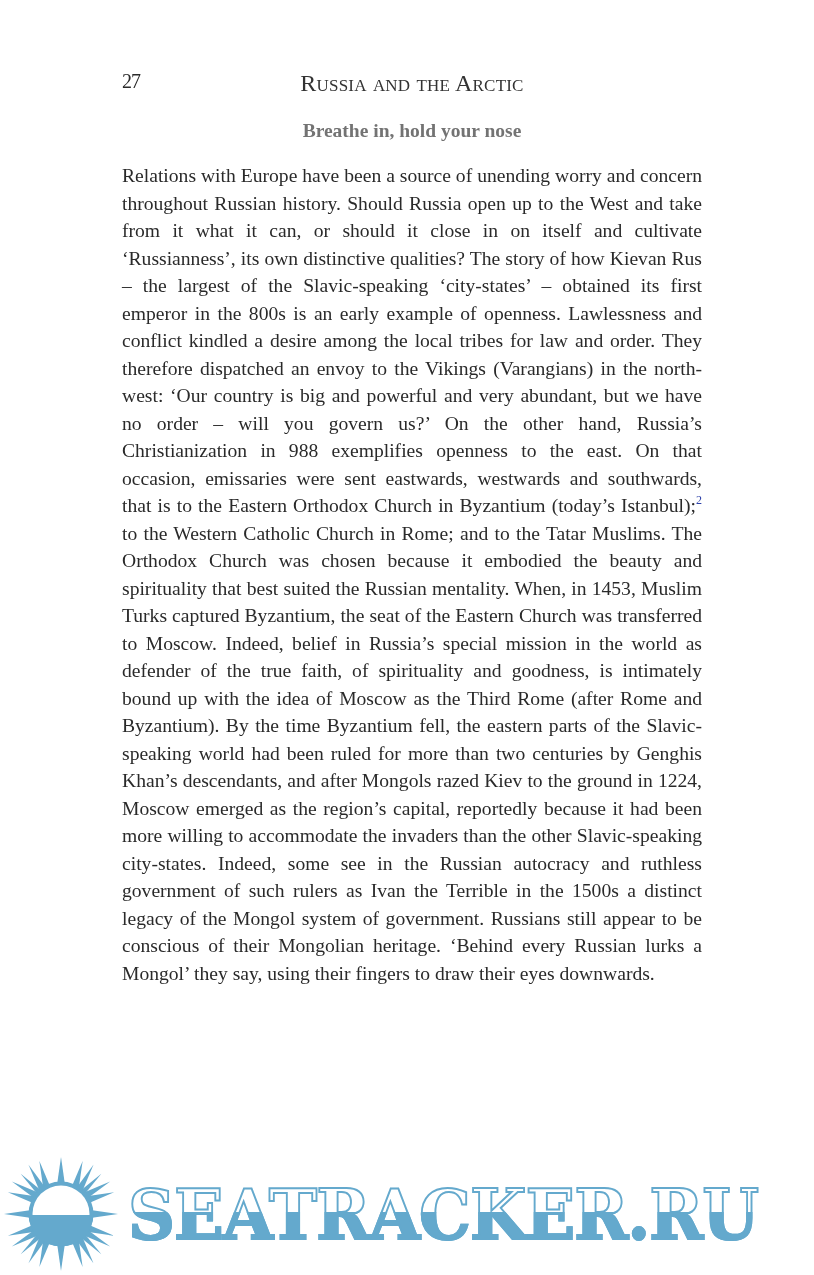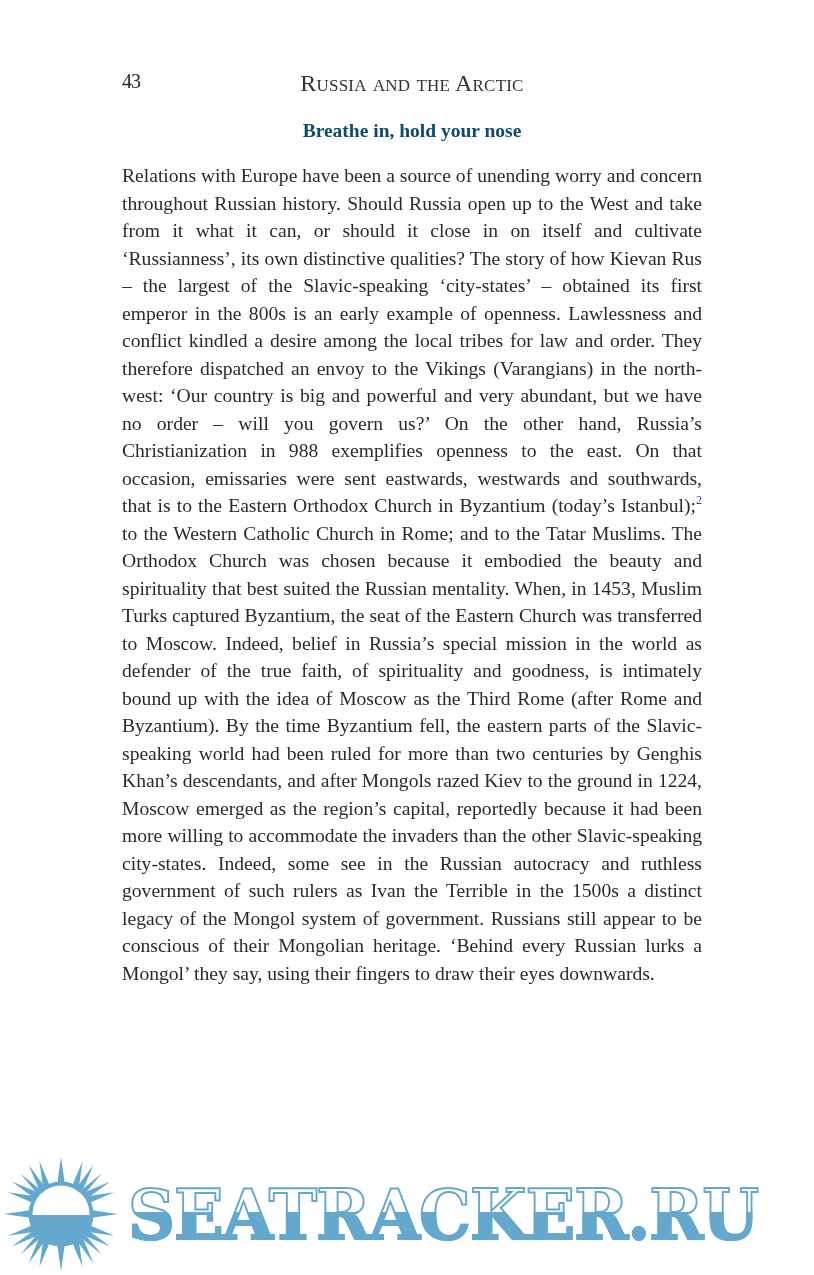--- a/index.html
+++ b/index.html
@@ -41,21 +41,21 @@
       color: #333;
     }
     .section-heading {
       position: absolute;
       top: 120px;
       left: 122px;
       width: 580px;
       text-align: center;
       font-size: 19.5px;
       font-weight: bold;
-      color: #0c4a6e;
+      color: #737373;
     }
     .body-text {
       position: absolute;
       top: 162px;
       left: 122px;
       width: 580px;
       font-size: 19.6px;
       line-height: 27.5px;
       text-align: justify;
       hyphens: none;
@@ -103,21 +103,21 @@
       -webkit-text-stroke: 2px #64a9cd;
       white-space: nowrap;
       transform: scaleX(0.93);
       transform-origin: left center;
     }
   </style>
 </head>
 <body>
 
 <div class="running-head">
-  <span class="page-number">43</span>
+  <span class="page-number">27</span>
   <span class="running-title">Russia and the Arctic</span>
 </div>
 
 <div class="section-heading">Breathe in, hold your nose</div>
 
 <div class="body-text">
   <p><span>Relations with Europe have been a source of unending worry and concern throughout Russian history. Should Russia open up to the West and take from it what it can, or should it close in on itself and cultivate ‘Russianness’, its own distinctive qualities? The story of how Kievan Rus – the largest of the Slavic-speaking ‘city-states’ – obtained its first emperor in the 800s is an early example of openness. Lawlessness and conflict kindled a desire among the local tribes for law and order. They therefore dispatched an envoy to the Vikings (Varangians) in the north-west: ‘Our country is big and powerful and very abundant, but we have no order – will you govern us?’ On the other hand, Russia’s Christianization in 988 exemplifies openness to the east. On that occasion, emissaries were sent eastwards, westwards and southwards, that is to the Eastern Orthodox Church in Byzantium (today’s Istanbul);</span><a class="fnref">2</a><span> to the Western Catholic Church in Rome; and to the Tatar Muslims. The Orthodox Church was chosen because it embodied the beauty and spirituality that best suited the Russian mentality. When, in 1453, Muslim Turks captured Byzantium, the seat of the Eastern Church was transferred to Moscow. Indeed, belief in Russia’s special mission in the world as defender of the true faith, of spirituality and goodness, is intimately bound up with the idea of Moscow as the Third Rome (after Rome and Byzantium). By the time Byzantium fell, the eastern parts of the Slavic-speaking world had been ruled for more than two centuries by Genghis Khan’s descendants, and after Mongols razed Kiev to the ground in 1224, Moscow emerged as the region’s capital, reportedly because it had been more willing to accommodate the invaders than the other Slavic-speaking city-states. Indeed, some see in the Russian autocracy and ruthless government of such rulers as Ivan the Terrible in the 1500s a distinct legacy of the Mongol system of government. Russians still appear to be conscious of their Mongolian heritage. ‘Behind every Russian lurks a Mongol’ they say, using their fingers to draw their eyes downwards.</span></p>
 </div>
 
 <div class="watermark">

